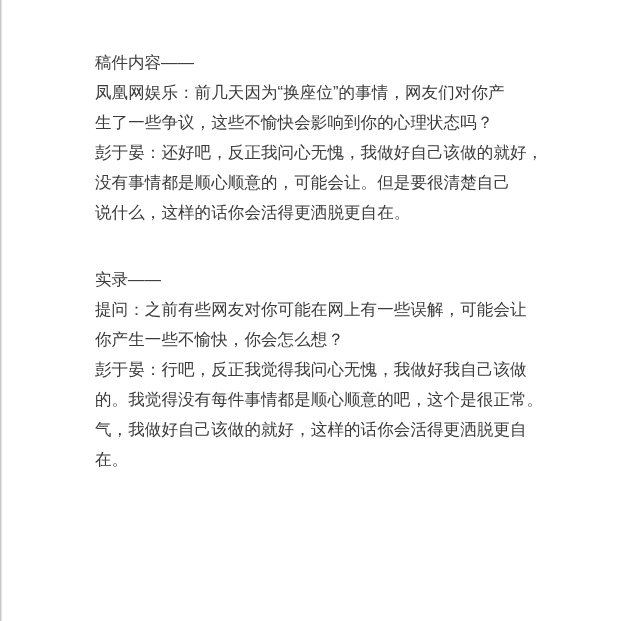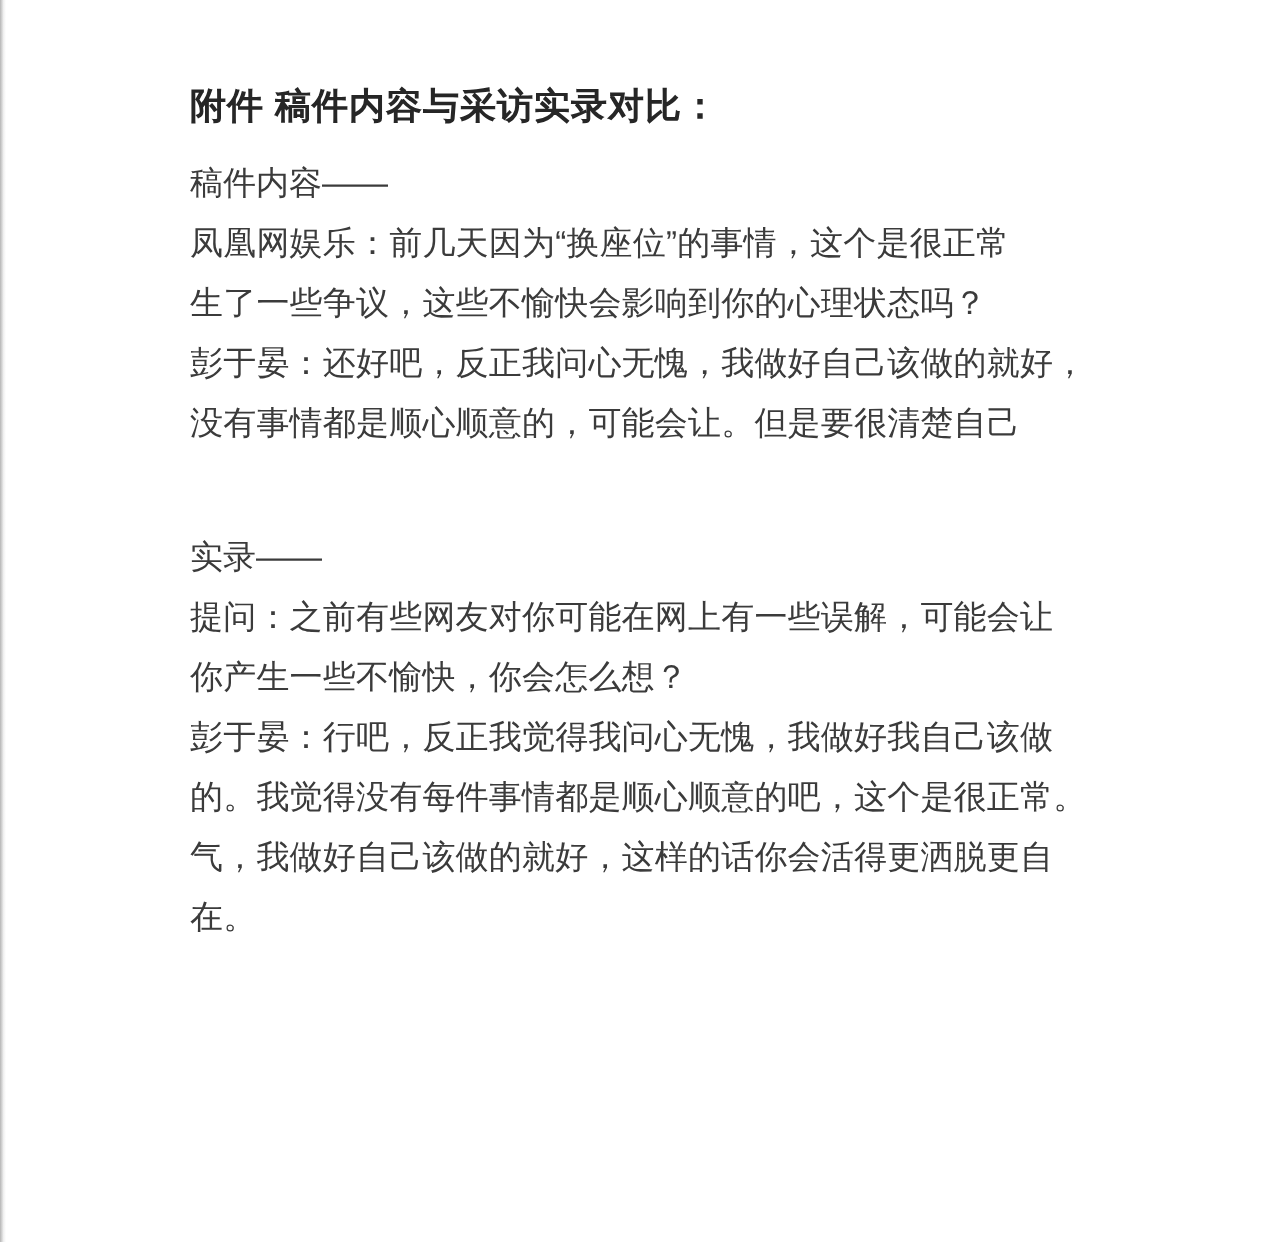--- a/index.html
+++ b/index.html
@@ -60,28 +60,28 @@
   }
 </style>
 </head>
 <body>
 
 <div class="page">
   <div class="left-edge"></div>
 
   <div class="content">
 
-    <div class="doc-title">附件 稿件内容与采访实录对比：</div>
 
     <div class="section section-manuscript">
       <div class="section-heading">稿件内容——</div>
-      <div class="text-line">凤凰网娱乐：前几天因为“换座位”的事情，这个是很正常</div>
+      <div class="text-line">凤凰网娱乐：前几天因为“换座位”的事情，网友们对你产</div>
       <div class="text-line">生了一些争议，这些不愉快会影响到你的心理状态吗？</div>
       <div class="text-line">彭于晏：还好吧，反正我问心无愧，我做好自己该做的就好，</div>
       <div class="text-line">没有事情都是顺心顺意的，可能会让。但是要很清楚自己</div>
+      <div class="text-line">说什么，这样的话你会活得更洒脱更自在。</div>
     </div>
 
     <div class="section section-transcript">
       <div class="section-heading">实录——</div>
       <div class="text-line">提问：之前有些网友对你可能在网上有一些误解，可能会让</div>
       <div class="text-line">你产生一些不愉快，你会怎么想？</div>
       <div class="text-line">彭于晏：行吧，反正我觉得我问心无愧，我做好我自己该做</div>
       <div class="text-line">的。我觉得没有每件事情都是顺心顺意的吧，这个是很正常。</div>
       <div class="text-line">气，我做好自己该做的就好，这样的话你会活得更洒脱更自</div>
       <div class="text-line">在。</div>

